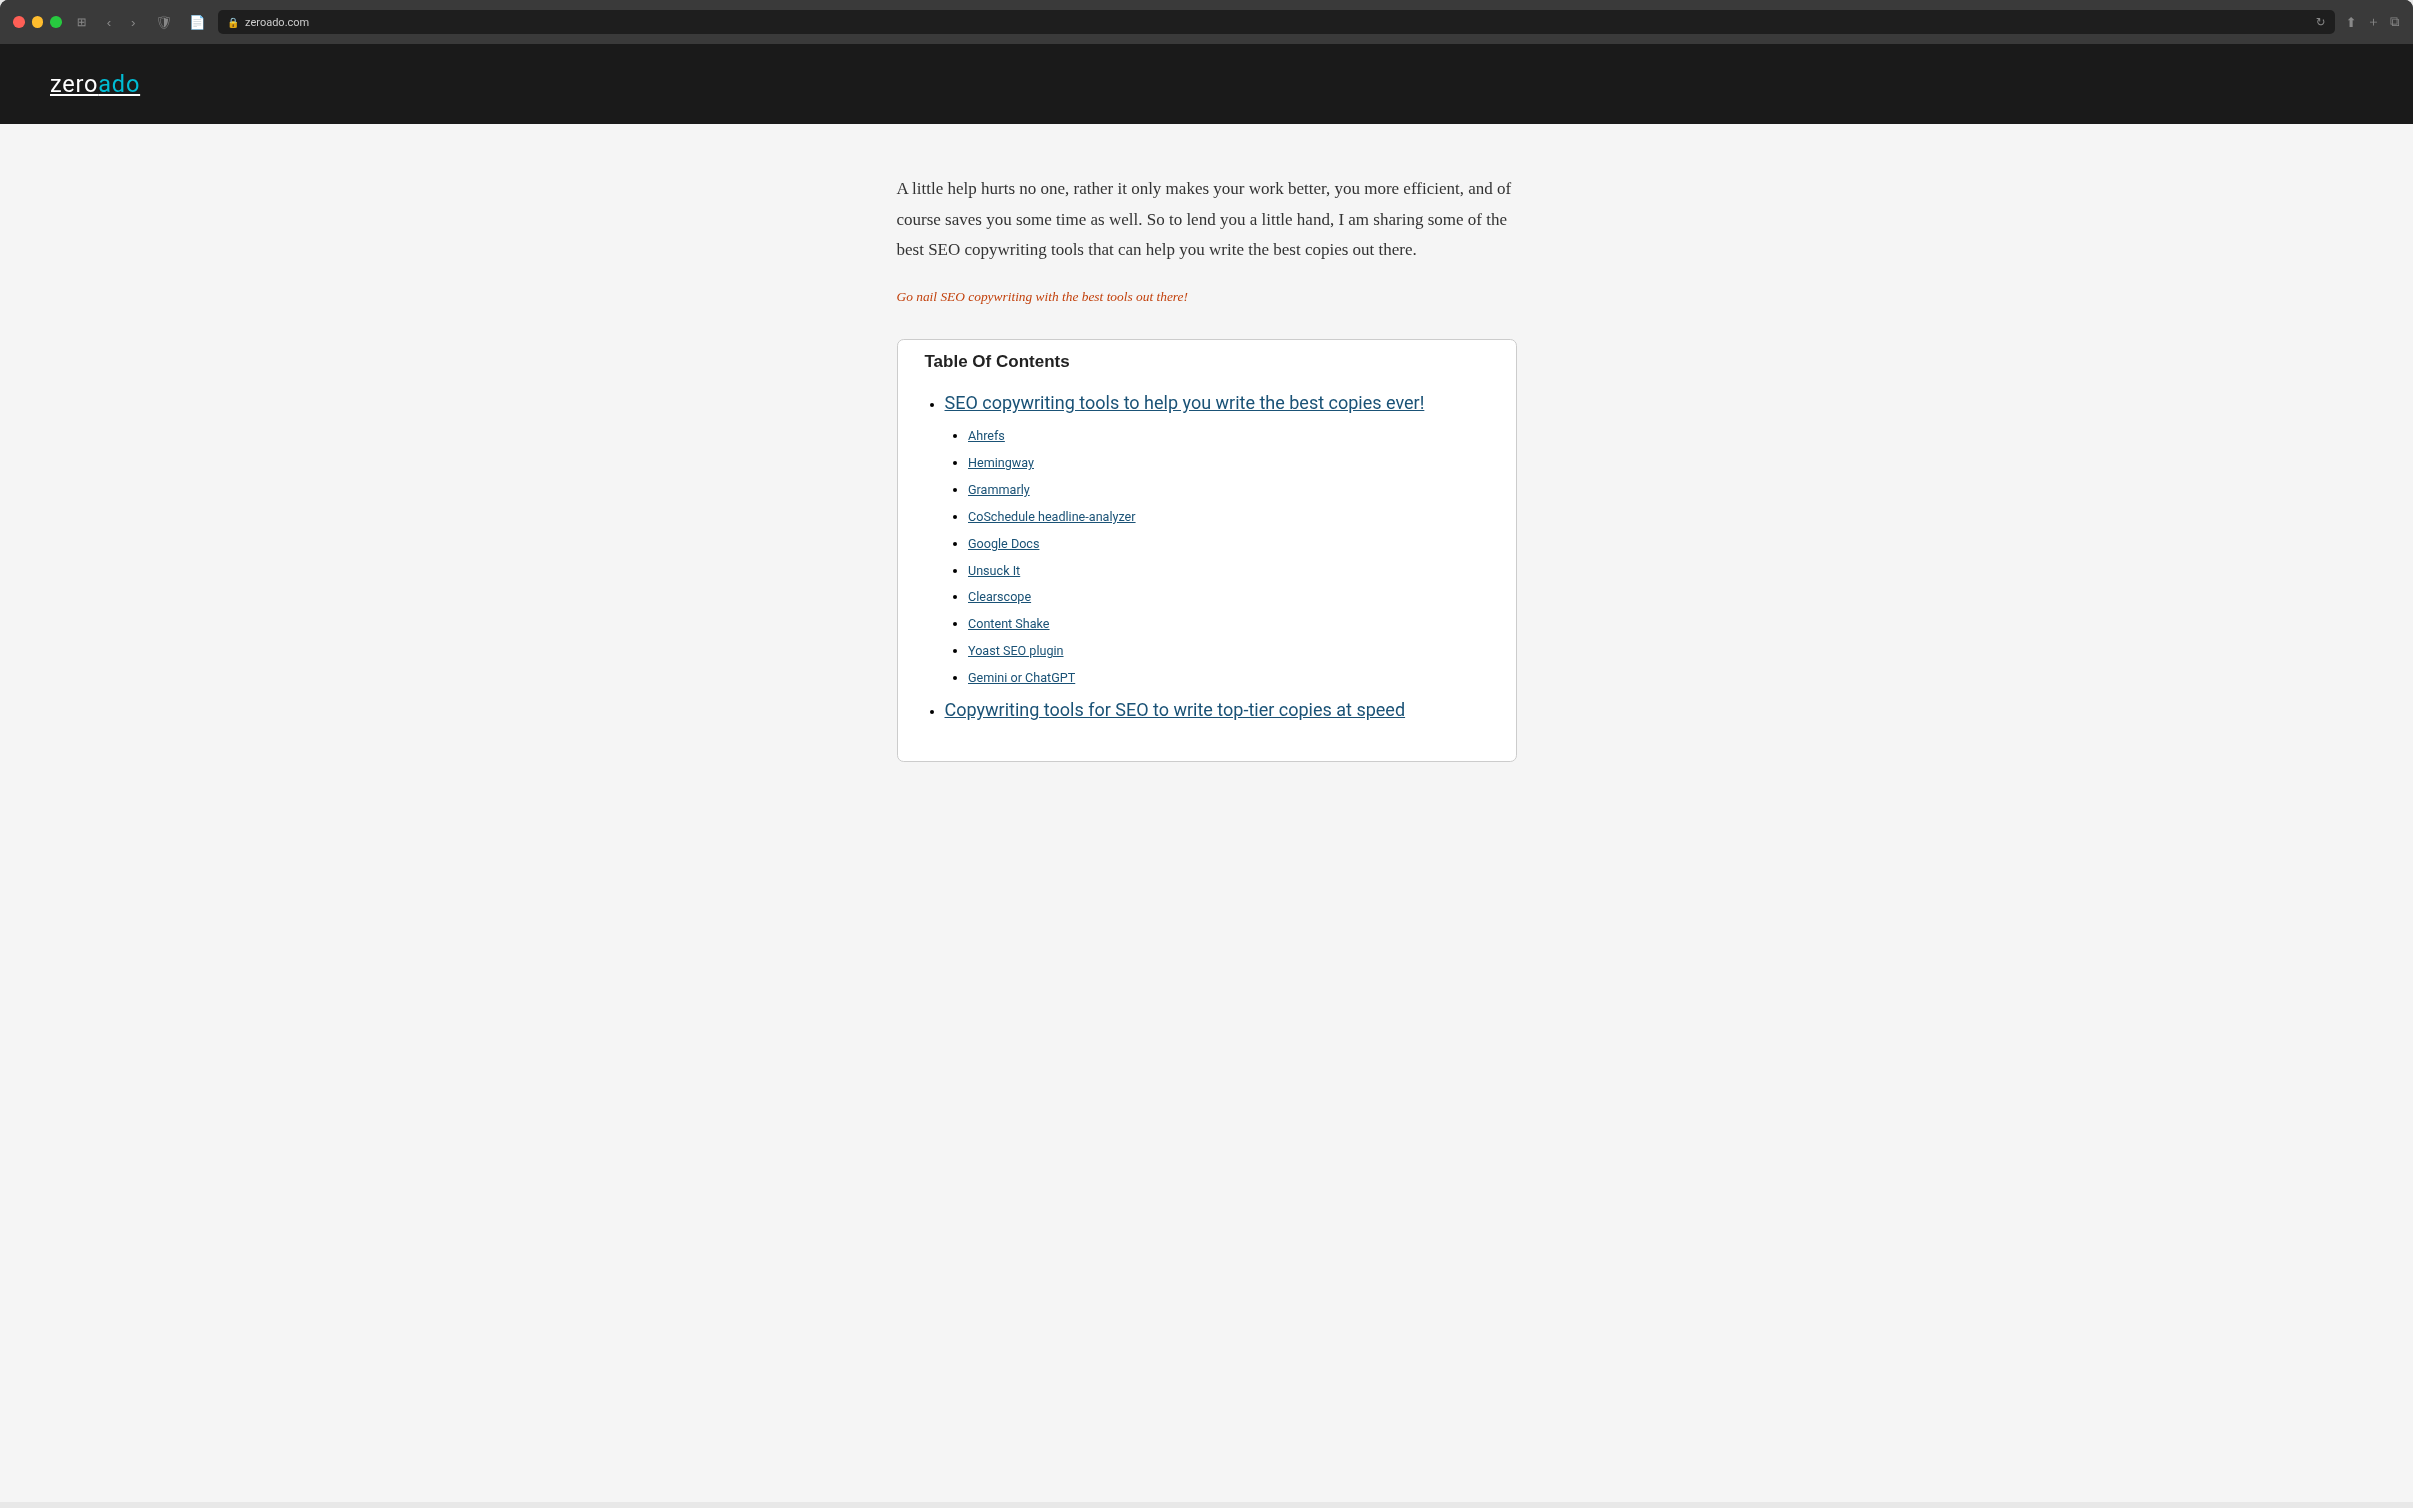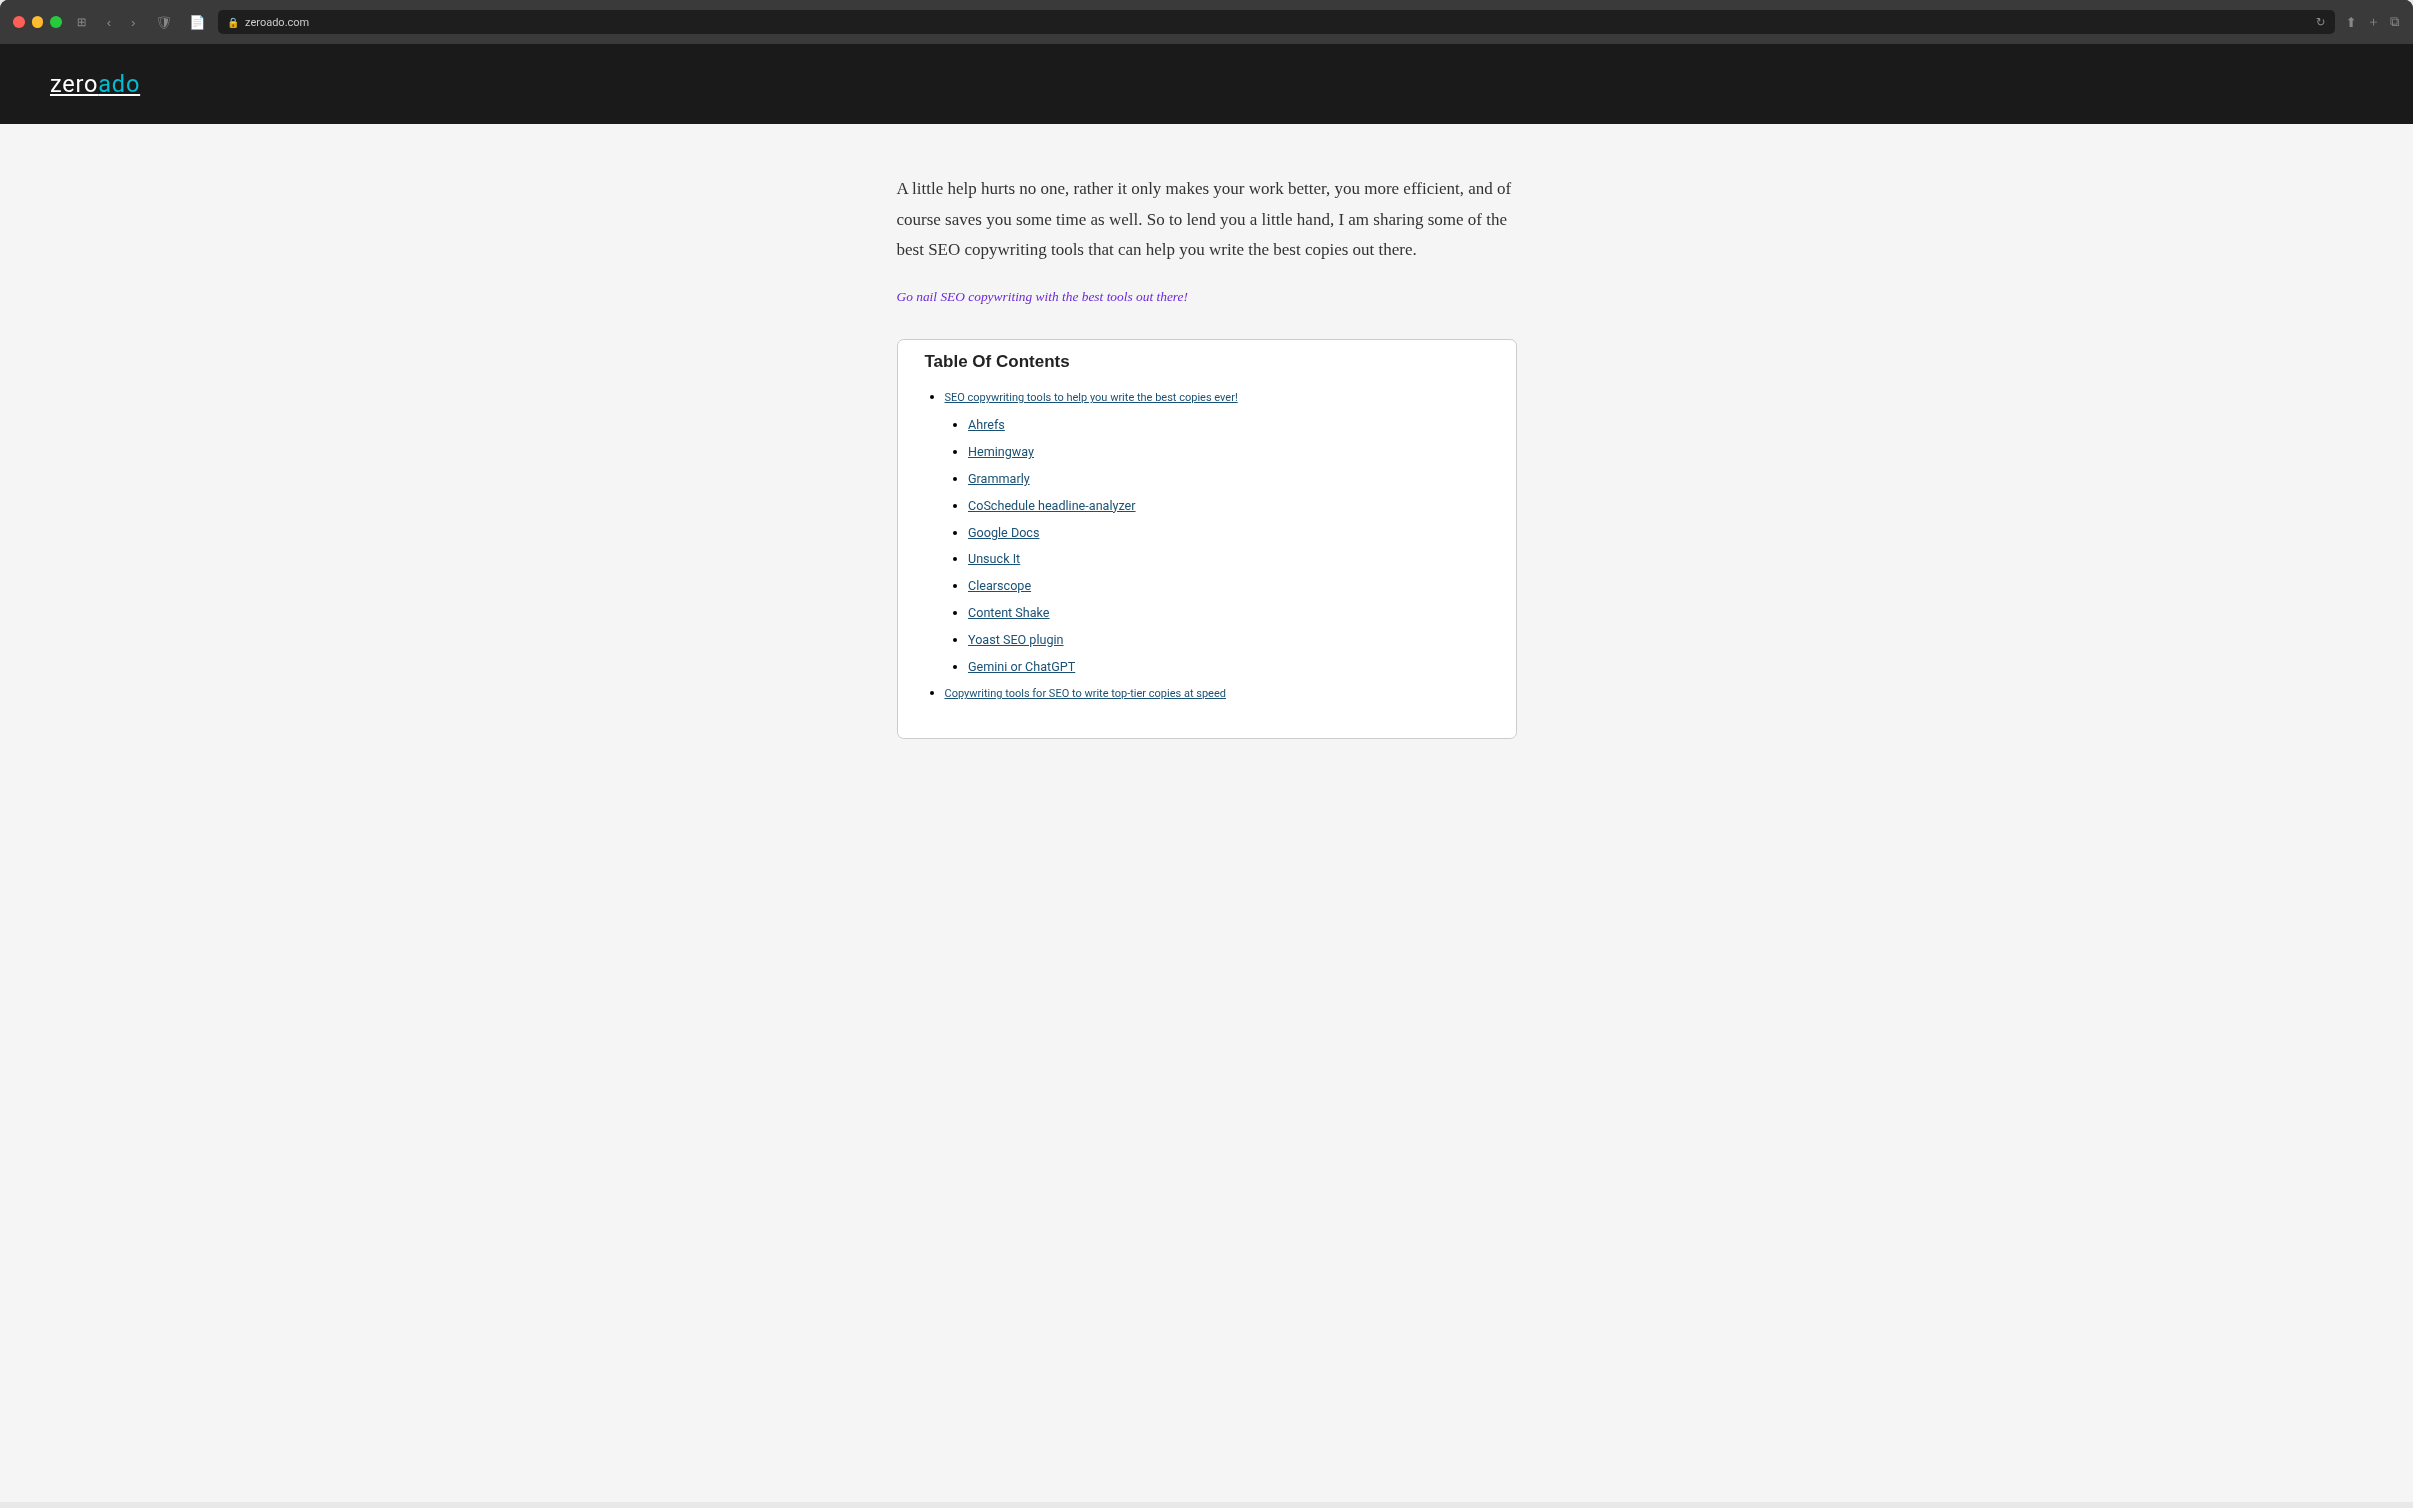--- a/index.html
+++ b/index.html
@@ -180,21 +180,21 @@
       font-size: 17px;
       line-height: 1.8;
       color: #333;
       margin-bottom: 23.5px;
       font-family: Georgia, 'Times New Roman', serif;
     }
 
     .italic-text {
       font-style: italic;
       font-size: 13.4px;
-      color: #6d28d9;
+      color: #c2410c;
       margin-bottom: 34px;
       font-family: Georgia, 'Times New Roman', serif;
     }
 
     
     .toc-container {
       border: 0.8px solid #ccc;
       border-radius: 6.7px;
       background: #fff;
       padding: 12px 34px 27px 27px;
@@ -213,21 +213,21 @@
       padding-left: 20px;
     }
 
     .toc-list li {
       margin-bottom: 8.4px;
     }
 
     .toc-list a {
       color: #1a5276;
       text-decoration: underline;
-      font-size: 11px;
+      font-size: 18px;
       line-height: 1.6;
     }
 
     .toc-sublist {
       list-style: disc;
       padding-left: 23.5px;
       margin-top: 8.4px;
     }
 
     .toc-sublist li {

